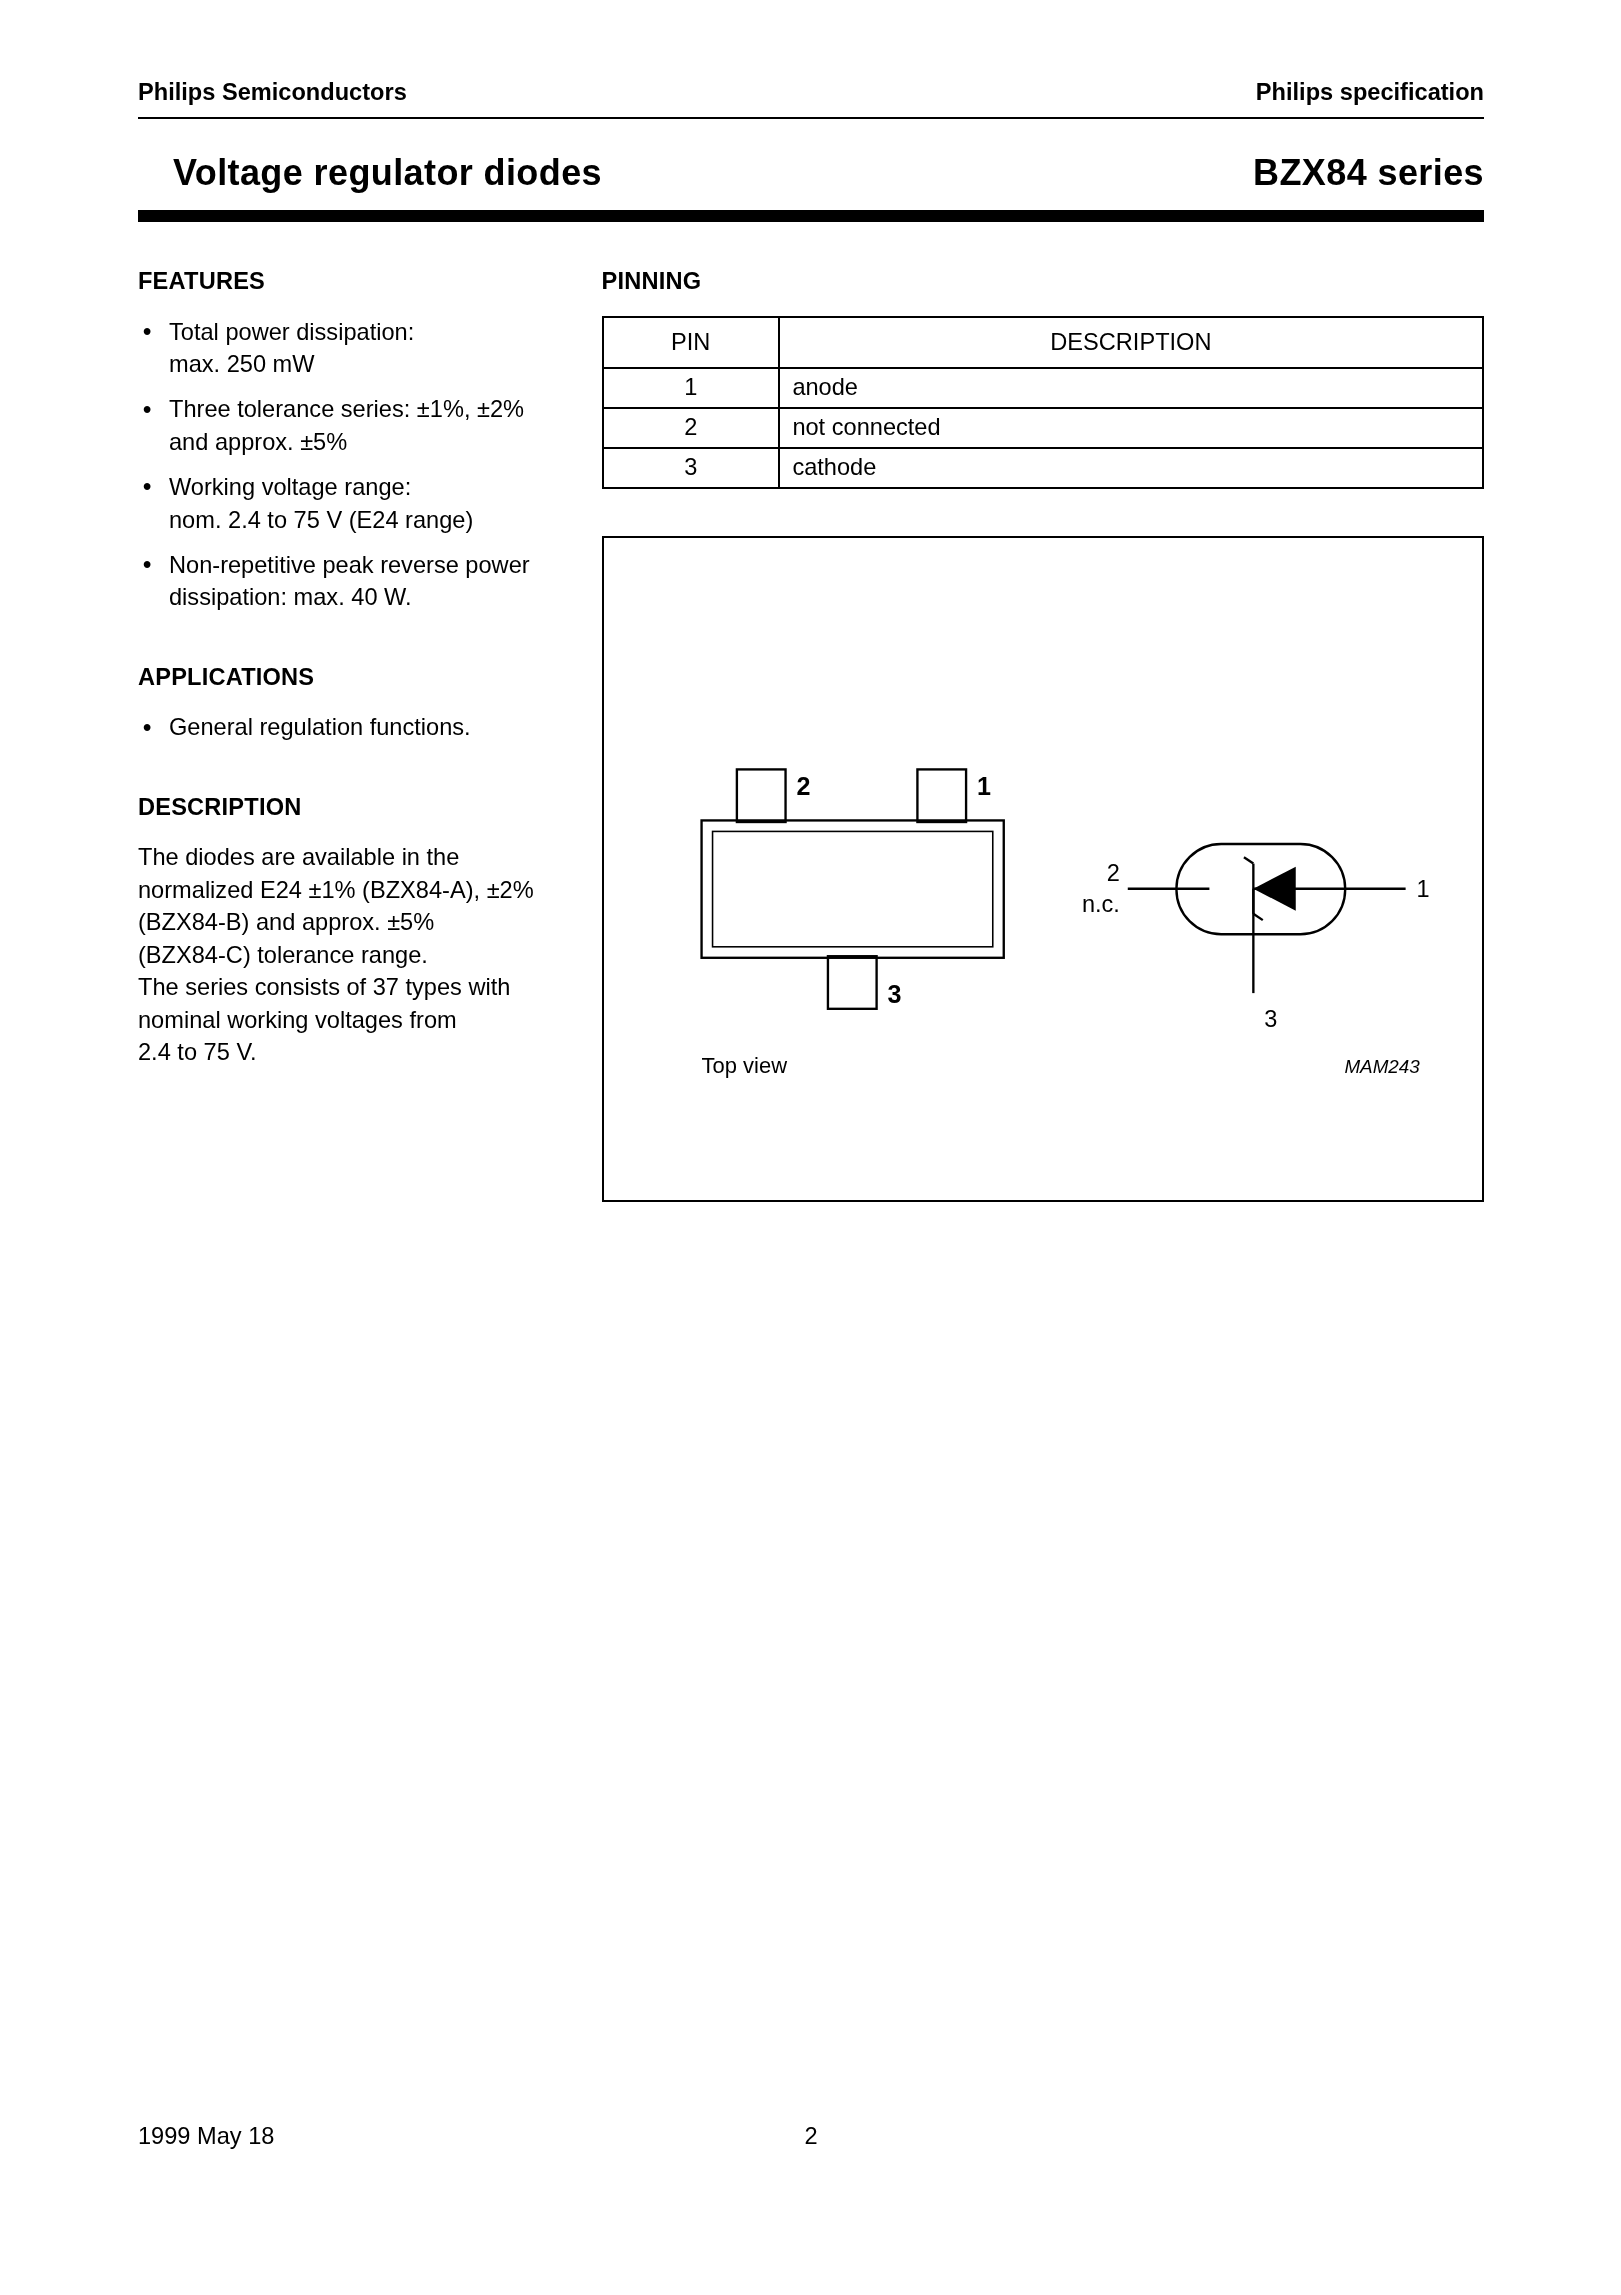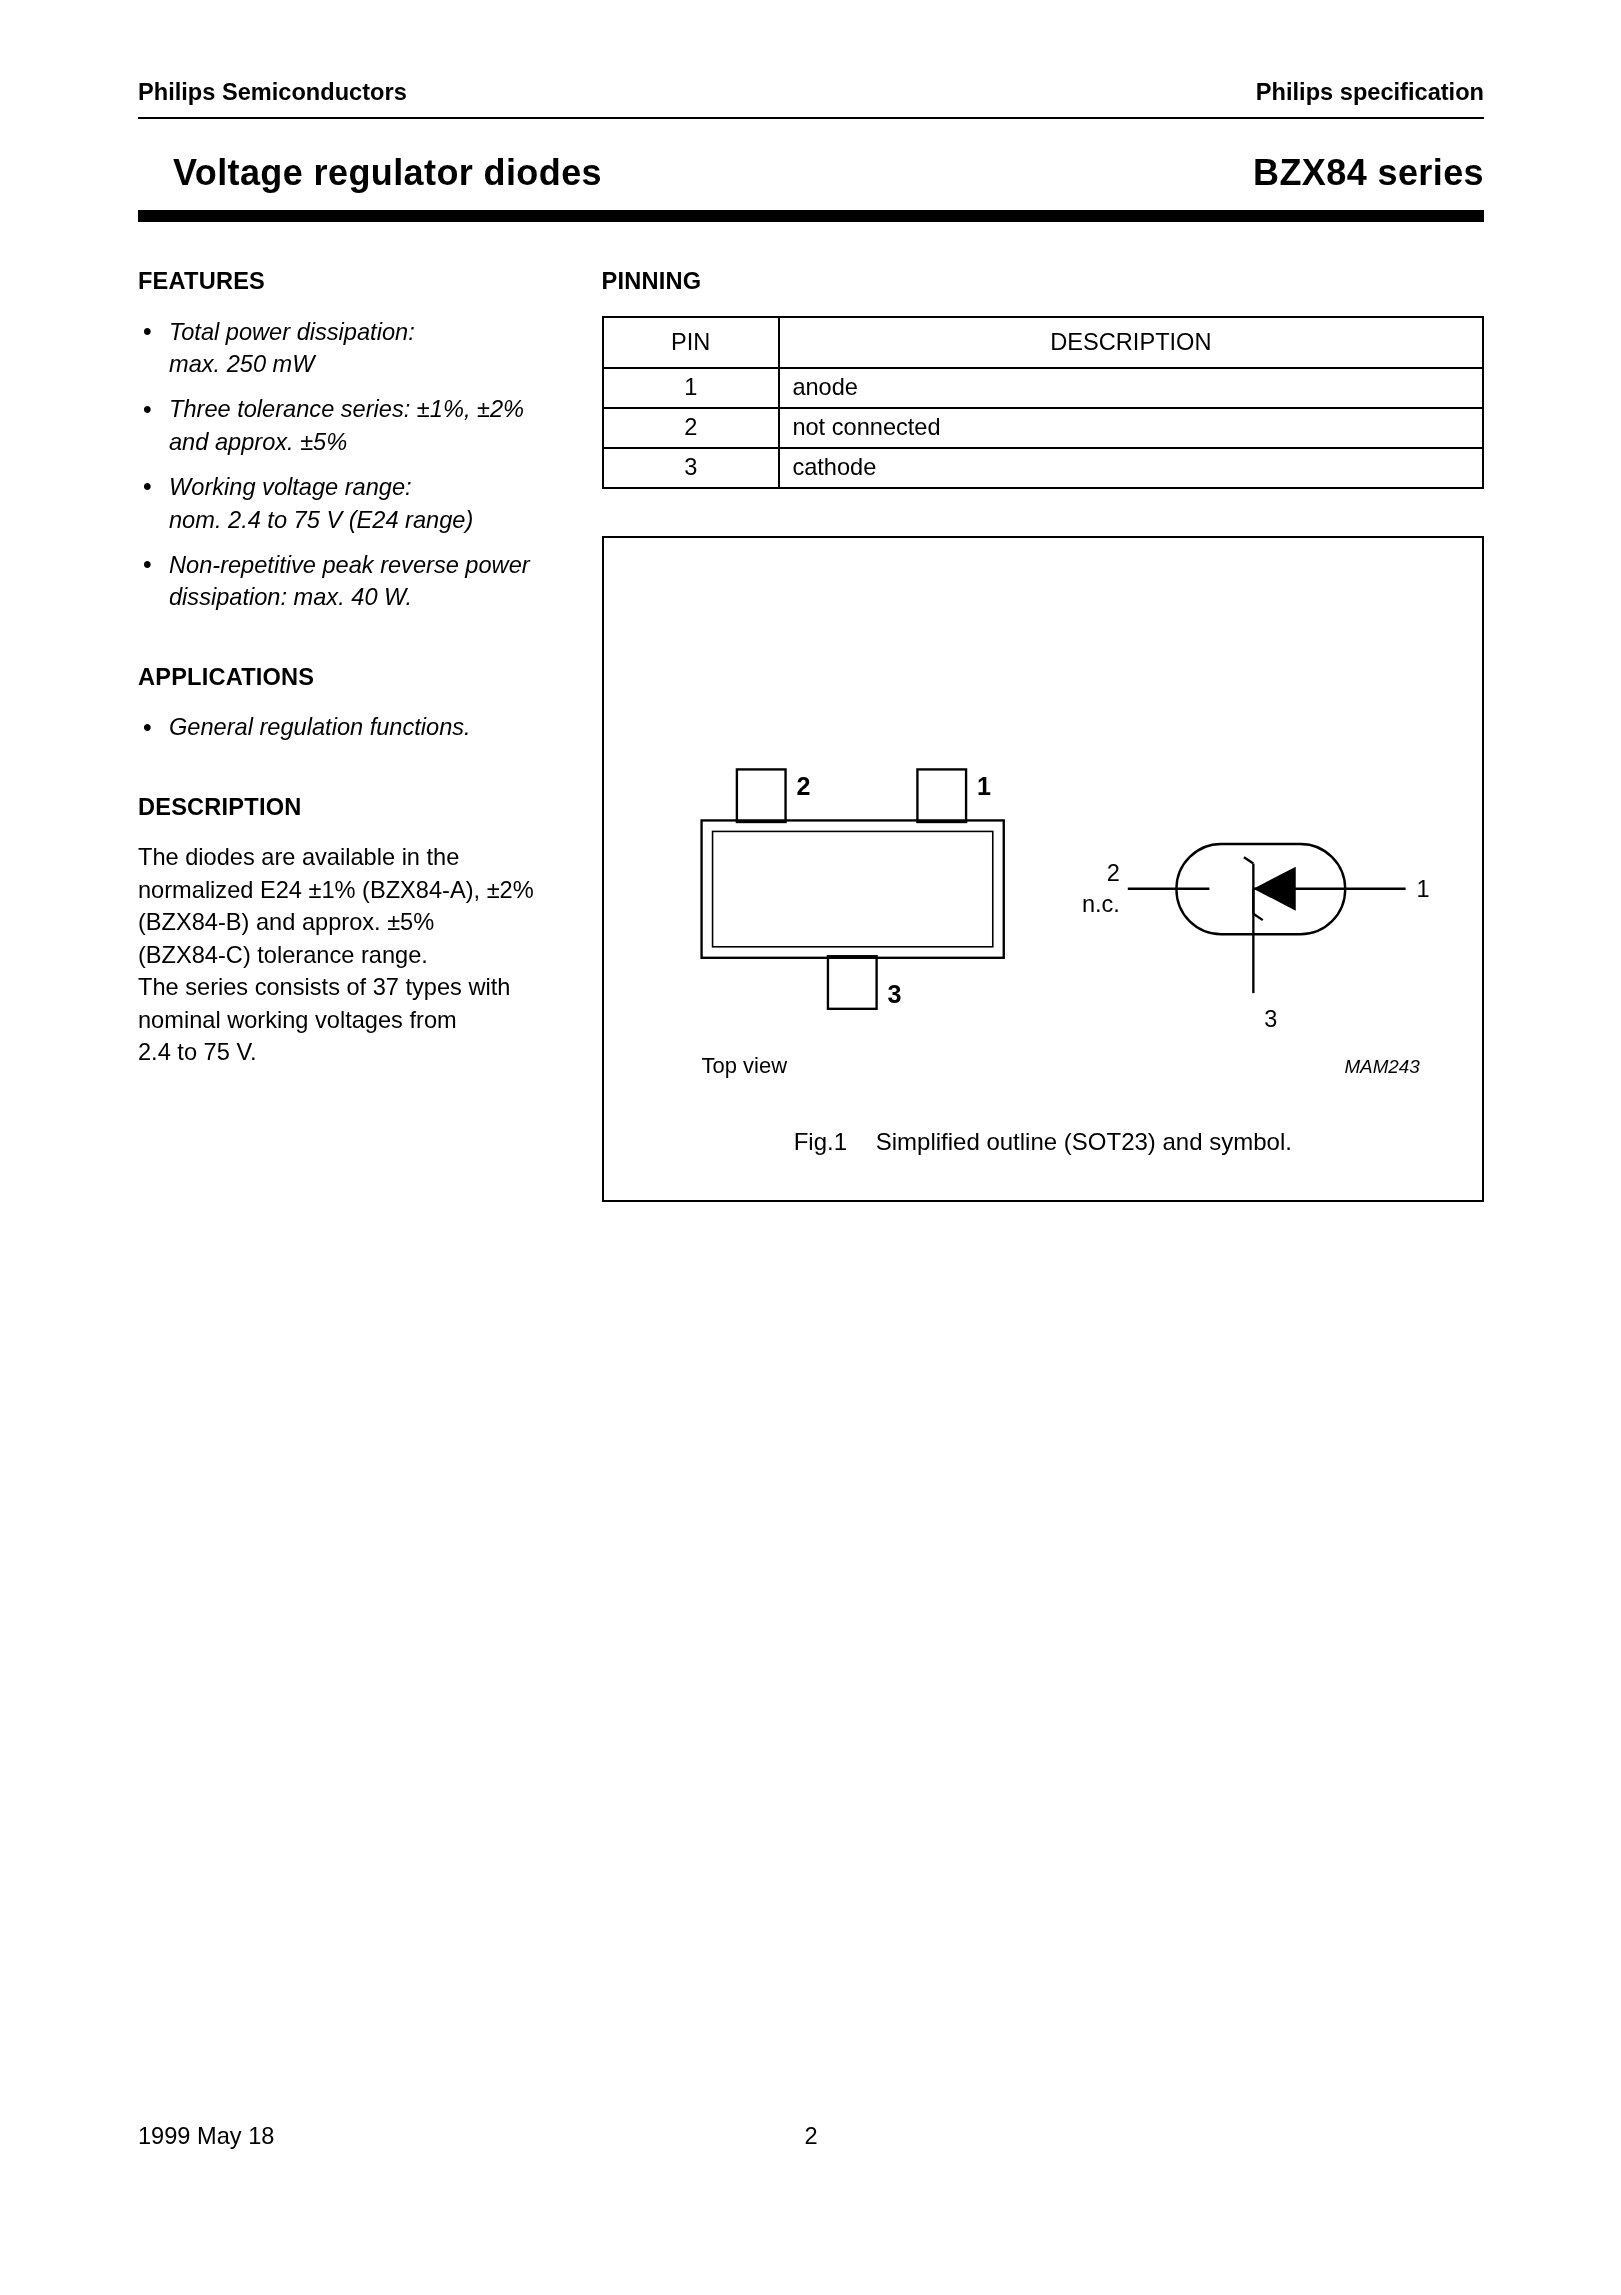--- a/index.html
+++ b/index.html
@@ -64,21 +64,20 @@
     margin: 0;
     padding: 0;
     font-size: 23.6px;
     line-height: 1.38;
   }
   ul.bullets li {
     position: relative;
     padding-left: 31px;
     margin-bottom: 12.6px;
     white-space: pre-line;
-    font-style: italic;
   }
   ul.bullets li::before {
     content: "\2022";
     position: absolute;
     left: 4.7px;
     top: -1.6px;
     font-size: 25px;
   }
   .body-par {
     font-size: 23.6px;
@@ -238,24 +237,20 @@
             <line x1="798" y1="294" x2="810" y2="302" stroke-width="3"></line>
             <line x1="798" y1="262" x2="798" y2="395" stroke-width="3"></line>
           </g>
           <text x="628" y="252" text-anchor="end" class="sym-label">2</text>
           <text x="628" y="292" text-anchor="end" class="sym-label">n.c.</text>
           <text x="1006" y="273" text-anchor="start" class="sym-label">1</text>
           <text x="812" y="438" text-anchor="start" class="sym-label">3</text>
           <text x="1010" y="497" text-anchor="end" class="drawing-code">MAM243</text>
         </svg>
 
-        <figcaption class="fig-caption">
-          <span>Fig.1</span>
-          <span class="cap-text">Simplified outline (SOT23) and symbol.</span>
-        </figcaption>
       </figure>
     </section>
   </main>
 
   <footer class="doc-footer">
     <span>1999 May 18</span>
     <span class="page-num">2</span>
   </footer>
 
 </div>

